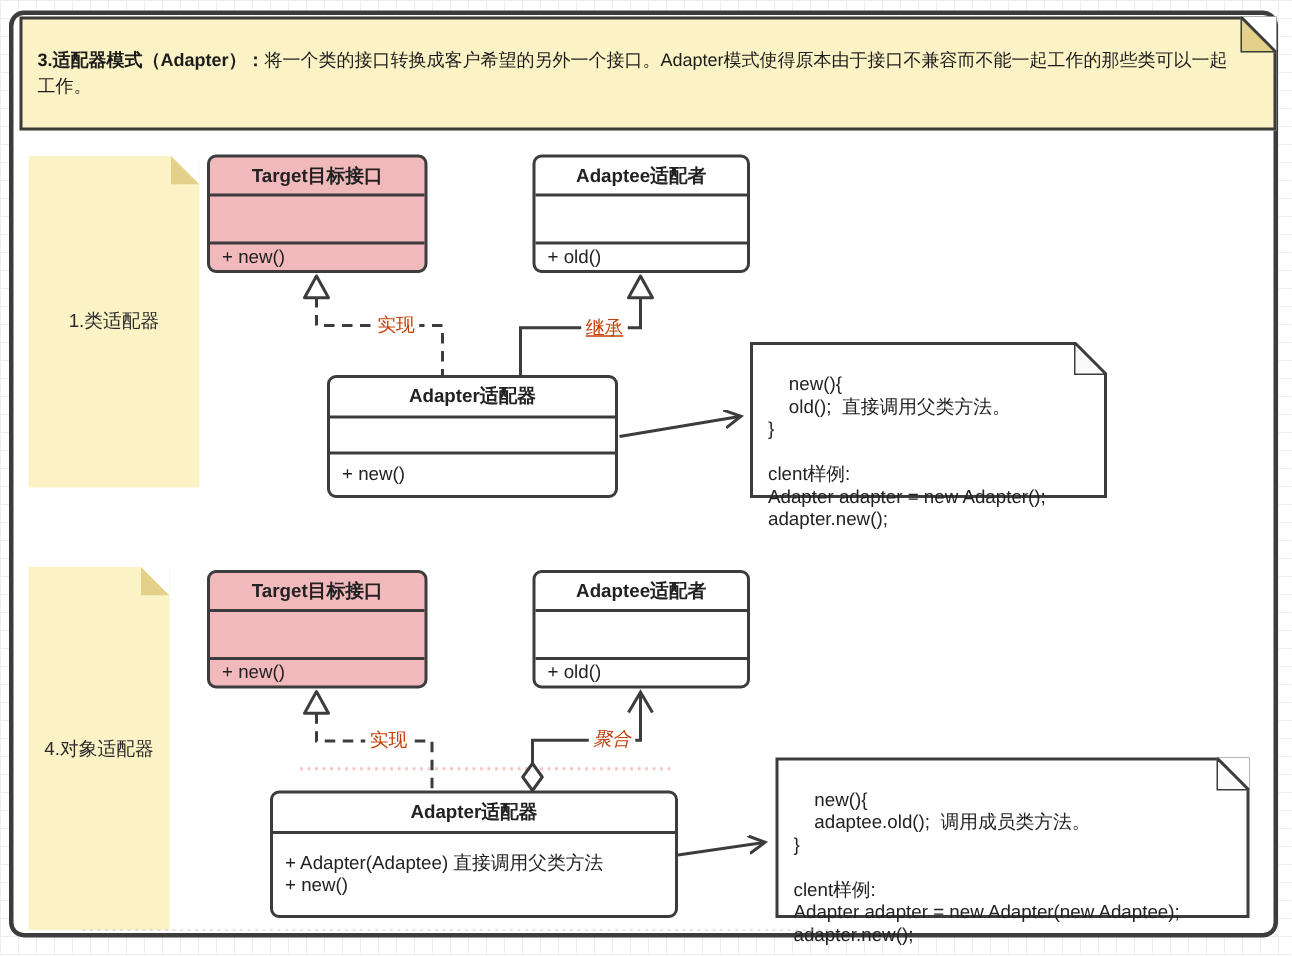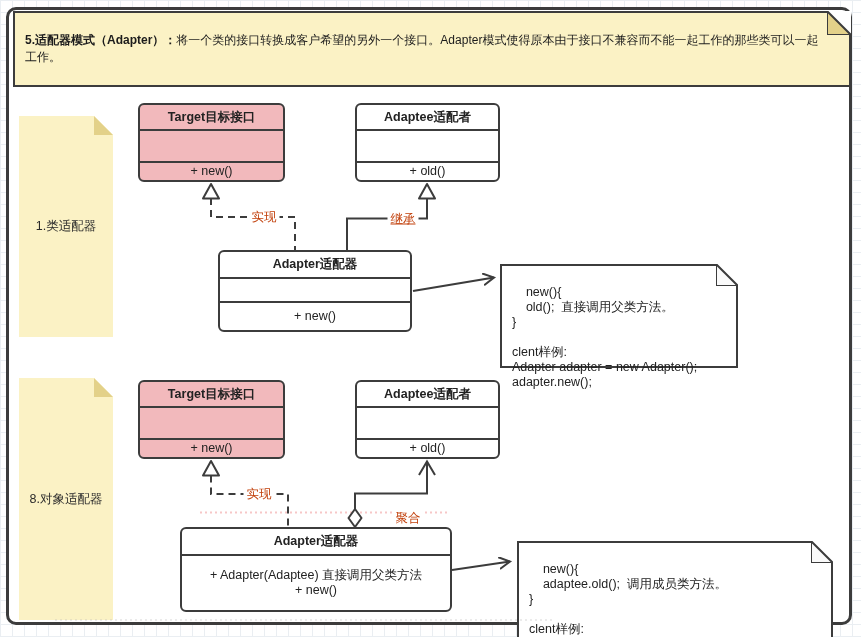--- a/index.html
+++ b/index.html
@@ -36,72 +36,71 @@
     display:flex;align-items:center;
     padding:0 26px 0 10px;
     font-size:12px;color:#1c1c1c;
   }
   .code-note{
     position:absolute;box-sizing:border-box;background:#fff;
     border:2px solid #3c3c3c;
     font-size:12.5px;line-height:15px;color:#222;
     padding:4px 6px 0 10px;
     white-space:pre;
-    margin-top:36px;
   }
   .fold{position:absolute;top:-2px;right:-2px;pointer-events:none;}
   
   .uml{
     position:absolute;box-sizing:border-box;background:#fff;
     border:2px solid #3c3c3c;border-radius:6px;
     display:flex;flex-direction:column;
     font-size:12.5px;color:#222;
   }
   .uml.pink{background:#f2b9bc;}
   .uml .h{font-weight:bold;text-align:center;display:flex;align-items:center;justify-content:center;height:24px;}
   .uml .m{border-top:2px solid #3c3c3c;flex:1;display:flex;align-items:center;padding:0 8px;}
   .uml .f{border-top:2px solid #3c3c3c;display:flex;flex-direction:column;justify-content:center;padding:1px 8px;}
-  .uml .f div{line-height:15px;text-align:center;}
+  .uml .f div{line-height:15px;}
   
   svg.edges{position:absolute;left:0;top:0;width:861px;height:637px;pointer-events:none;z-index:5;}
   .edge-label{
     position:absolute;z-index:6;transform:translate(-50%,-50%);
     background:#fff;padding:0 3px;font-size:12.5px;color:#c2410c;white-space:nowrap;
   }
 </style>
 </head>
 <body>
 
 <div class="canvas">
 
   <div class="frame"></div>
 
   <div class="note-header">
     <svg class="fold" width="24" height="24">
       <polygon points="0,0 24,0 24,24" fill="#ffffff"></polygon>
       <polygon points="0,0 24,24 0,24" fill="#e3d189" stroke="#3c3c3c" stroke-width="2" stroke-linejoin="round"></polygon>
     </svg>
     <div>
-      <b>5.适配器模式（Adapter）：</b><span>将一个类的接口转换成客户希望的另外一个接口。Adapter模式使得原本由于接口不兼容而不能一起工作的那些类可以一起工作。</span>
+      <b>3.适配器模式（Adapter）：</b><span>将一个类的接口转换成客户希望的另外一个接口。Adapter模式使得原本由于接口不兼容而不能一起工作的那些类可以一起工作。</span>
     </div>
   </div>
 
-  <div class="sticky" style="left:19px;top:116px;width:94px;height:221px;">
+  <div class="sticky" style="left:19px;top:104px;width:114px;height:221px;">
     <svg class="fold" style="top:0;right:0;" width="19" height="19">
       <polygon points="0,0 19,0 19,19" fill="#ffffff"></polygon>
       <polygon points="0,0 19,19 0,19" fill="#e3d189"></polygon>
     </svg>
     <span>1.类适配器</span>
   </div>
   <div class="sticky" style="left:19px;top:378px;width:94px;height:242px;">
     <svg class="fold" style="top:0;right:0;" width="19" height="19">
       <polygon points="0,0 19,0 19,19" fill="#ffffff"></polygon>
       <polygon points="0,0 19,19 0,19" fill="#e3d189"></polygon>
     </svg>
-    <span>8.对象适配器</span>
+    <span>4.对象适配器</span>
   </div>
 
   <div class="uml pink" style="left:138px;top:103px;width:147px;height:79px;">
     <div class="h">Target目标接口</div>
     <div class="m"></div>
     <div class="f">
         <div>+ new()</div>
       </div>
   </div>
   <div class="uml" style="left:355px;top:103px;width:145px;height:79px;">
@@ -197,15 +196,15 @@
       <path d="M427,461.5 L427,493.5 L355,493.5 L355,509" fill="none" stroke="#3c3c3c" stroke-width="2"></path>
       <path d="M355,509 L361.5,518 L355,527 L348.5,518 Z" fill="#fff" stroke="#3c3c3c" stroke-width="2" stroke-linejoin="round"></path>
     </g>
 
     <path d="M452,570 L510,561.5" fill="none" stroke="#3c3c3c" stroke-width="2" marker-end="url(#oa)"></path>
   </svg>
 
   <div class="edge-label" style="left:264px;top:217px;">实现</div>
   <div class="edge-label" style="left:403px;top:219px;text-decoration:underline;">继承</div>
   <div class="edge-label" style="left:259px;top:494px;">实现</div>
-  <div class="edge-label" style="left:408px;top:518px;">聚合</div>
+  <div class="edge-label" style="left:408px;top:493px;font-style:italic;">聚合</div>
 
 </div>
 
 </body></html>

